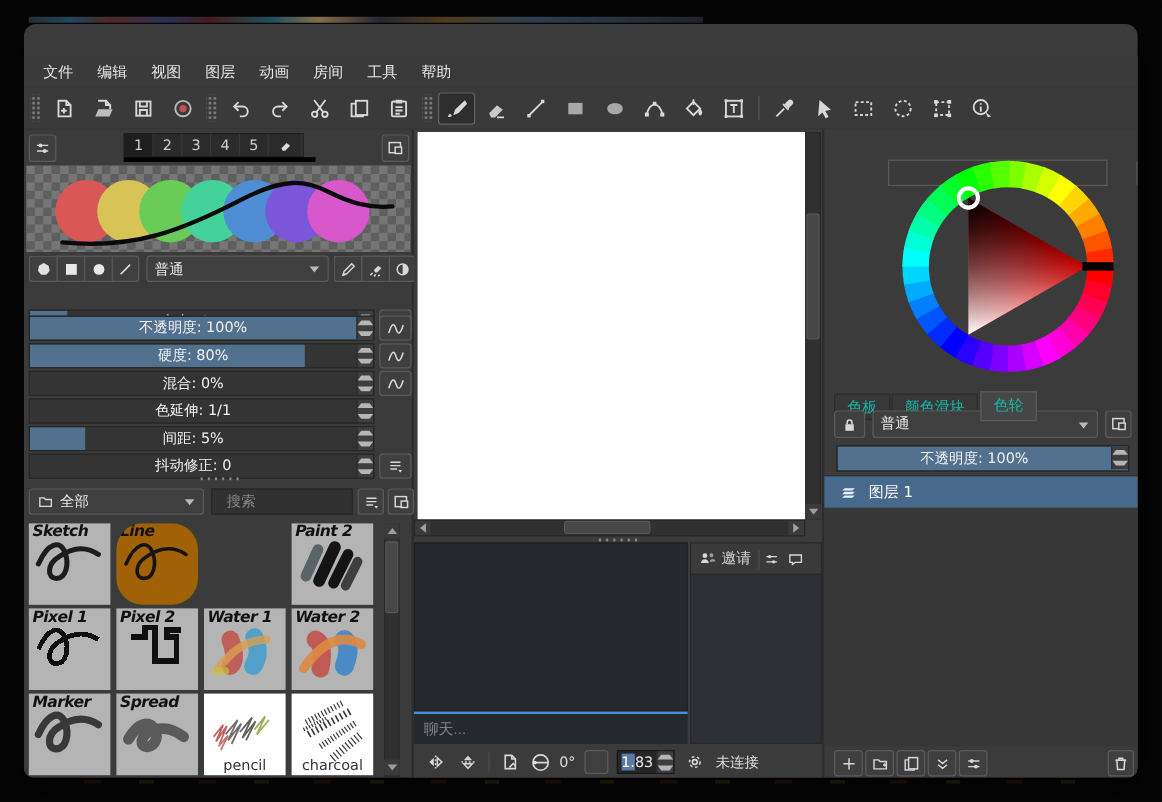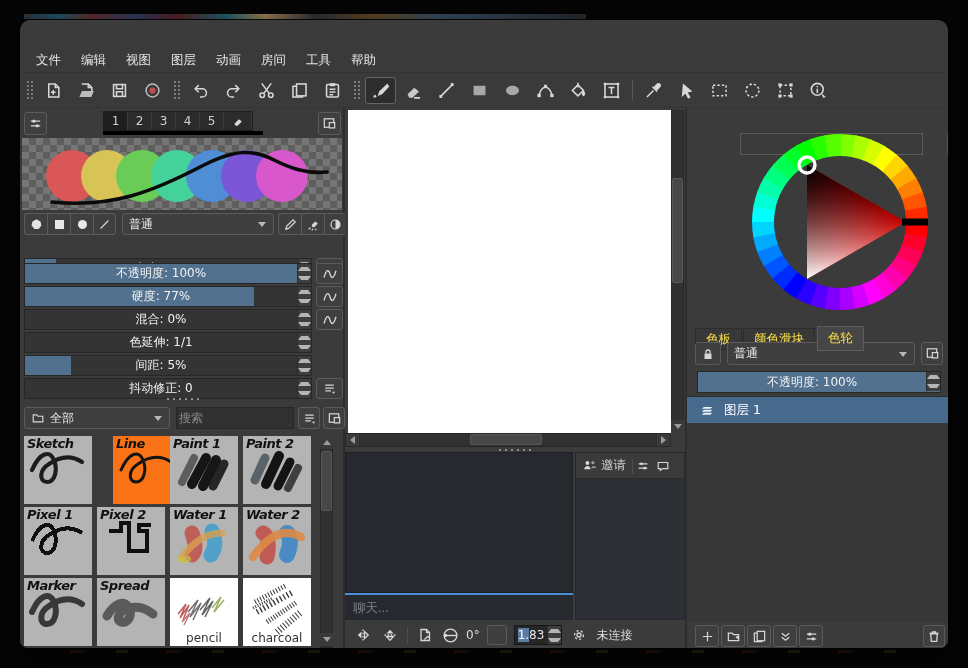--- a/index.html
+++ b/index.html
@@ -64,21 +64,21 @@
   .slider{position:absolute;left:0;top:0;width:288px;height:21px;background:#343434;border:1px solid #262626;overflow:hidden;}
   .slider .fill{position:absolute;left:0;top:0;bottom:0;background:#52718f;}
   .slider .stext{position:absolute;left:0;right:14px;top:0;bottom:0;display:flex;align-items:center;justify-content:center;font-size:12px;color:#f2f2f2;}
   .spin{position:absolute;right:0;top:0;width:14px;height:19px;background:#3e3e3e;border-left:1px solid #2a2a2a;display:flex;flex-direction:column;}
   .spin div{flex:1;display:flex;align-items:center;justify-content:center;}
   .tri-up{width:0;height:0;border-left:3.5px solid transparent;border-right:3.5px solid transparent;border-bottom:4.5px solid #b5b5b5;}
   .tri-down{width:0;height:0;border-left:3.5px solid transparent;border-right:3.5px solid transparent;border-top:4.5px solid #b5b5b5;}
   .srow .side-btn{position:absolute;left:292px;top:0;width:27px;height:21px;}
   
   #filter-row{position:absolute;left:4px;top:299px;width:321px;height:22px;}
-  #search-input{position:absolute;left:152px;top:0;width:118px;height:22px;background:#313131;border:1px solid #262626;color:#0ea5e9;font-size:12px;padding:0 2px;outline:none;}
+  #search-input{position:absolute;left:152px;top:0;width:118px;height:22px;background:#313131;border:1px solid #262626;color:#0ea5e9;font-size:12px;padding:0 12px;outline:none;}
   #search-input::placeholder{color:#8a8a8a;}
   
   #brush-grid{position:absolute;left:0;top:328px;width:325px;height:212px;overflow:hidden;}
   .bcell{position:absolute;width:68px;height:68px;overflow:hidden;}
   .bcell .blabel{position:absolute;left:3px;top:0px;font-size:13px;font-weight:bold;font-style:italic;color:#111;letter-spacing:-0.5px;}
   .bcell .bcaption{position:absolute;left:0;right:0;bottom:1px;text-align:center;font-size:12px;color:#333;font-style:normal;font-weight:normal;}
   
   .sb-track{background:#303030;border:1px solid #282828;position:absolute;}
   .sb-thumb{background:#474747;border:1px solid #585858;position:absolute;border-radius:2px;}
   .sb-btn{position:absolute;display:flex;align-items:center;justify-content:center;background:#3a3a3a;}
@@ -95,21 +95,21 @@
   #invite-bar{position:absolute;left:0;top:0;width:108px;height:26px;background:#3a3a3a;border-bottom:1px solid #2a2a2a;display:flex;align-items:center;}
   #statusbar{position:absolute;left:0;top:514px;width:340px;height:26px;background:#3b3b3b;display:flex;align-items:center;padding-left:8px;gap:7px;}
   #statusbar .stxt{font-size:12px;color:#dcdcdc;}
   #zoom-spin{display:flex;align-items:center;background:#262626;border:1px solid #171717;height:20px;padding-left:3px;}
   #zoom-spin .zsel{background:#5a7ca3;color:#fff;font-size:12px;}
   #zoom-spin .zrest{color:#e8e8e8;font-size:12px;}
   #zoom-spin .spin{position:relative;height:18px;margin-left:3px;}
   .mini-btn{width:20px;height:20px;}
   
   #color-name-input{position:absolute;left:53px;top:25px;width:183px;height:22px;background:#3a3a3a;border:1px solid #5b5b5b;color:#ddd;font-size:12px;padding:0 5px;outline:none;}
-  .ctab{position:absolute;top:220px;height:22px;display:flex;align-items:center;justify-content:center;font-size:12.5px;color:#fde047;background:#383838;border:1px solid #2c2c2c;padding:0 10px;}
+  .ctab{position:absolute;top:220px;height:22px;display:flex;align-items:center;justify-content:center;font-size:12.5px;color:#14b8a6;background:#383838;border:1px solid #2c2c2c;padding:0 10px;}
   .ctab.active{background:#464646;border-color:#5d5d5d;height:25px;top:218px;z-index:2;}
   #layer-list{position:absolute;left:0;top:288px;width:263px;height:226px;background:#373737;border-top:1px solid #2c2c2c;}
   .layer-row{height:26px;display:flex;align-items:center;padding-left:12px;gap:8px;font-size:12.5px;color:#fff;}
   .layer-row.selected{background:#47698c;}
   #layer-bottom{position:absolute;left:0;top:516px;width:263px;height:24px;display:flex;align-items:center;padding-left:8px;gap:2px;}
   .lb-btn{width:24px;height:22px;}
   .seg{display:flex;}
   .seg .sbtn{border-radius:0;border-right-width:0;}
   .seg .sbtn:first-child{border-radius:3px 0 0 3px;}
   .seg .sbtn:last-child{border-radius:0 3px 3px 0;border-right-width:1px;}
@@ -419,21 +419,21 @@
             </div>
             <div class="sbtn side-btn">
               <svg class="ic" style="width:16px;height:16px" viewBox="0 0 16 16">
                 <path d="M2 11.5C4.5 3 6.5 3 8 8s3.5 5.2 6-3.2" stroke-width="1.5"></path>
               </svg>
             </div>
           </div>
           <div class="srow" style="top: 178px;">
             <div class="slider">
               <div class="fill" style="width:80%"></div>
-              <div class="stext">硬度: 77%</div>
+              <div class="stext">硬度: 80%</div>
               <div class="spin">
                 <div>
                   <div class="tri-up"></div>
                 </div>
                 <div>
                   <div class="tri-down"></div>
                 </div>
               </div>
             </div>
             <div class="sbtn side-btn">
@@ -533,31 +533,23 @@
               <rect x="2.5" y="3" width="10" height="9"></rect>
               <rect x="7.8" y="7" width="5.7" height="5.7" style="fill:#3f3f3f"></rect>
             </svg>
           </div>
       </div>
 
       <div id="brush-grid">
           <div class="bcell" style="left: 4px; top: 0px; background: rgb(180, 180, 180);"><svg width="68" height="68" viewBox="0 0 68 68">
               <path d="M8 34 C16 16 26 14 30 24 C34 34 31 46 23 46 C15 46 15 34 25 28 C35 21 46 18 58 26" stroke="#1c1c1c" stroke-width="4.2" fill="none" stroke-linecap="round"></path>
             </svg><div class="blabel">Sketch</div></div>
-          <div class="bcell" style="left: 93px; top: 0px; background: #f97316;"><svg width="68" height="68" viewBox="0 0 68 68">
+          <div class="bcell" style="left: 77px; top: 0px; background: #a16207; border-radius: 22px;"><svg width="68" height="68" viewBox="0 0 68 68">
               <path d="M8 34 C16 16 26 14 30 24 C34 34 31 46 23 46 C15 46 15 34 25 28 C35 21 46 18 58 26" stroke="#141414" stroke-width="3" fill="none" stroke-linecap="round"></path>
             </svg><div class="blabel">Line</div></div>
-          <div class="bcell" style="left: 150px; top: 0px; background: rgb(180, 180, 180);"><svg width="68" height="68" viewBox="0 0 68 68">
-              <g stroke="#161616" stroke-linecap="round" fill="none">
-                <path d="M12 46 L24 22" stroke-width="8" opacity=".55"></path>
-                <path d="M22 48 L36 22" stroke-width="10"></path>
-                <path d="M33 50 L46 24" stroke-width="10"></path>
-                <path d="M43 50 L54 28" stroke-width="9" opacity=".9"></path>
-              </g>
-            </svg><div class="blabel">Paint 1</div></div>
           <div class="bcell" style="left: 223px; top: 0px; background: rgb(180, 180, 180);"><svg width="68" height="68" viewBox="0 0 68 68">
               <g stroke-linecap="round" fill="none">
                 <path d="M12 44 L22 22" stroke="#5a6468" stroke-width="9"></path>
                 <path d="M23 48 L36 20" stroke="#141414" stroke-width="10"></path>
                 <path d="M35 50 L47 26" stroke="#141414" stroke-width="9"></path>
                 <path d="M45 52 L55 32" stroke="#2a2a2a" stroke-width="8" opacity=".85"></path>
               </g>
             </svg><div class="blabel">Paint 2</div></div>
           <div class="bcell" style="left: 4px; top: 71px; background: rgb(180, 180, 180);"><svg width="68" height="68" viewBox="0 0 68 68">
               <path d="M8 34 C16 16 26 14 30 24 C34 34 31 46 23 46 C15 46 15 34 25 28 C35 21 46 18 58 26" stroke="#0f0f0f" stroke-width="4" fill="none" shape-rendering="crispEdges"></path>

